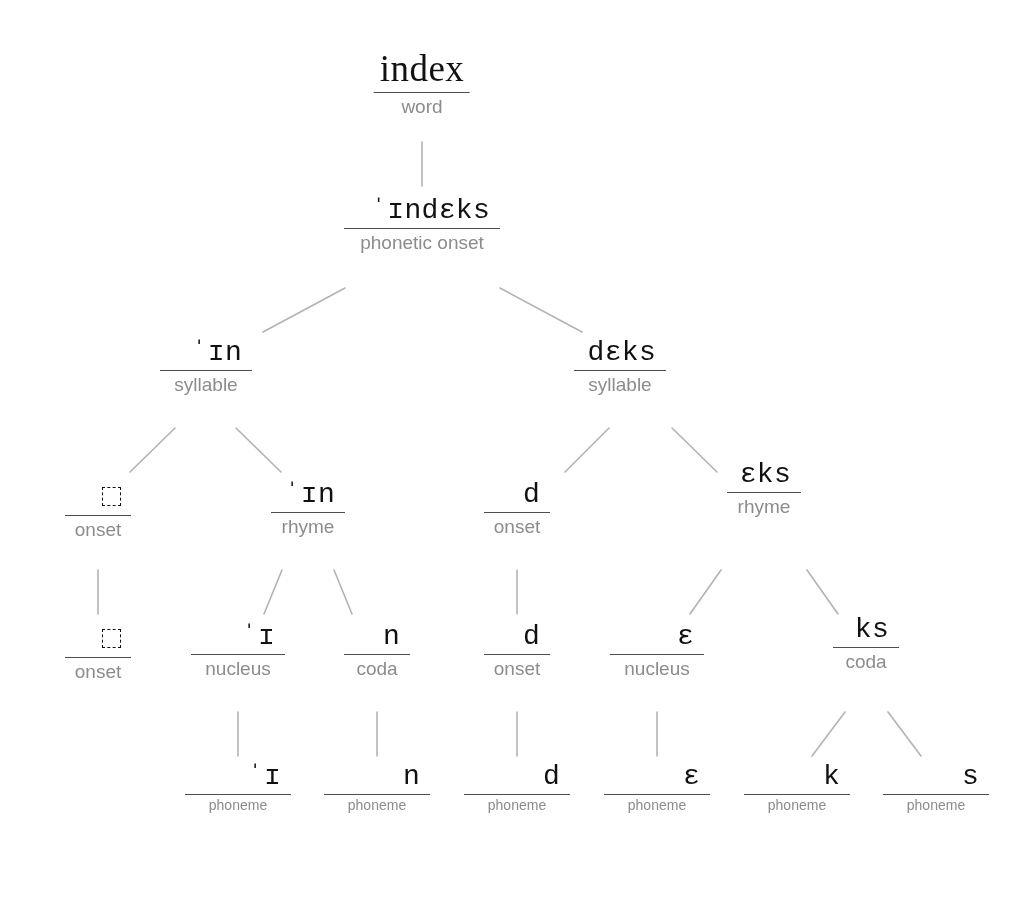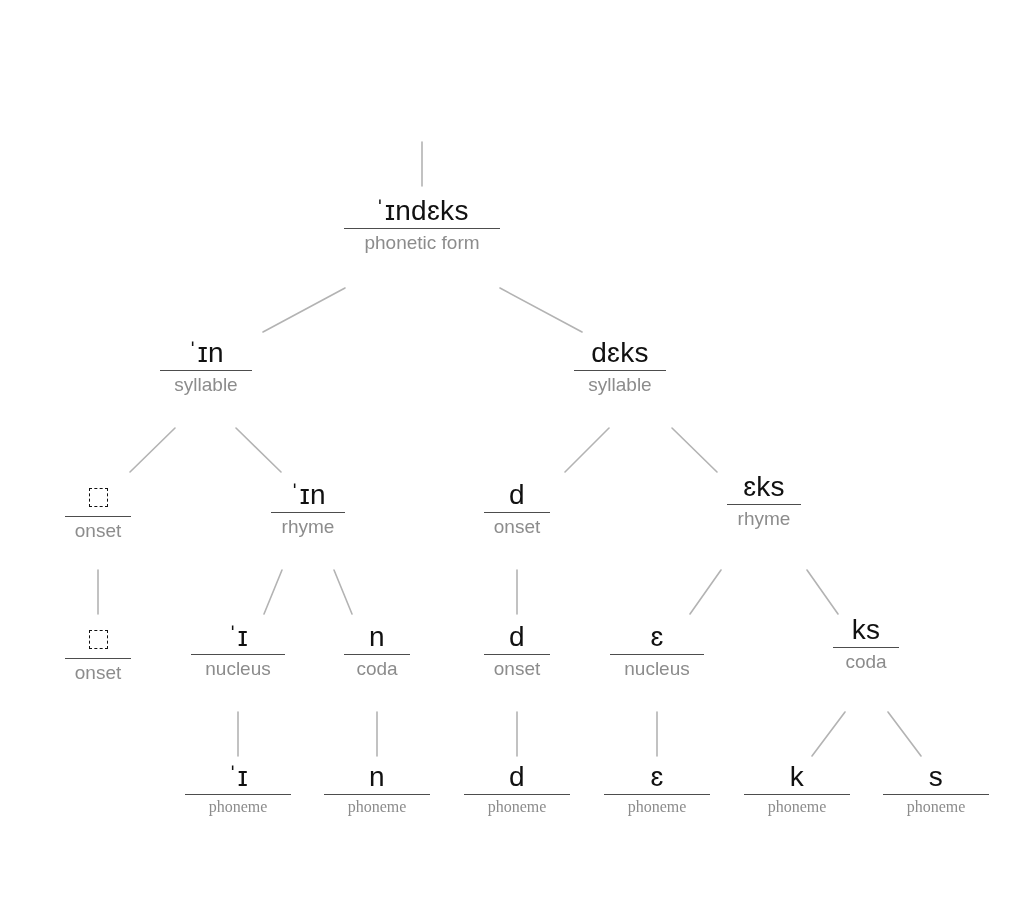--- a/index.html
+++ b/index.html
@@ -36,39 +36,39 @@
     line-height: 1.05;
     padding: 0 10px;
     white-space: nowrap;
   }
   .node-value.serif {
     font-family: "Liberation Serif", serif;
     font-size: 37px;
     letter-spacing: 0.5px;
   }
   .node-value.ipa {
-    font-family: Liberation Sans, sans-serif;
+    font-family: Liberation Mono, monospace;
     font-size: 28px;
     letter-spacing: 0.3px;
+    text-align: right;
   }
   .node-rule {
     height: 0;
     border-top: 1.6px solid #4d4d4d;
     margin: 3px auto 2px auto;
   }
   .node-label {
     color: #8c8c8c;
     font-family: "Liberation Sans", sans-serif;
     font-size: 19px;
     line-height: 1.25;
     padding: 0 8px;
   }
   .node-label.small {
-    font-size: 16px;
-    font-family: Liberation Serif, serif;
+    font-size: 14px;
   }
   .empty-box {
     display: inline-block;
     width: 17px;
     height: 17px;
     border: 1.8px dashed #111111;
     margin: 7px 0 6px 0;
     vertical-align: middle;
   }
 </style>
@@ -103,25 +103,30 @@
 
       <line x1="238" y1="712" x2="238" y2="756"></line>
       <line x1="377" y1="712" x2="377" y2="756"></line>
       <line x1="517" y1="712" x2="517" y2="756"></line>
       <line x1="657" y1="712" x2="657" y2="756"></line>
       <line x1="845" y1="712" x2="812" y2="756"></line>
       <line x1="888" y1="712" x2="921" y2="756"></line>
     </g>
   </svg>
 
+  <div class="node" style="left:422px; top:50px;">
+    <div class="node-value serif">index</div>
+    <div class="node-rule" style="width:96px;"></div>
+    <div class="node-label">word</div>
+  </div>
 
   <div class="node" style="left:422px; top:196px;">
     <div class="node-value ipa">ˈɪndɛks</div>
     <div class="node-rule" style="width:156px;"></div>
-    <div class="node-label">phonetic form</div>
+    <div class="node-label">phonetic onset</div>
   </div>
 
   <div class="node" style="left:206px; top:338px;">
     <div class="node-value ipa">ˈɪn</div>
     <div class="node-rule" style="width:92px;"></div>
     <div class="node-label">syllable</div>
   </div>
 
   <div class="node" style="left:620px; top:338px;">
     <div class="node-value ipa">dɛks</div>
@@ -142,21 +147,21 @@
     <div class="node-rule" style="width:74px;"></div>
     <div class="node-label">rhyme</div>
   </div>
 
   <div class="node" style="left:517px; top:480px;">
     <div class="node-value ipa">d</div>
     <div class="node-rule" style="width:66px;"></div>
     <div class="node-label">onset</div>
   </div>
 
-  <div class="node" style="left:764px; top:472px;">
+  <div class="node" style="left:764px; top:460px;">
     <div class="node-value ipa">ɛks</div>
     <div class="node-rule" style="width:74px;"></div>
     <div class="node-label">rhyme</div>
   </div>
 
   <div class="node" style="left:98px; top:622px;">
     <div class="node-value ipa">
       <span class="empty-box"></span>
     </div>
     <div class="node-rule" style="width:66px;"></div>

